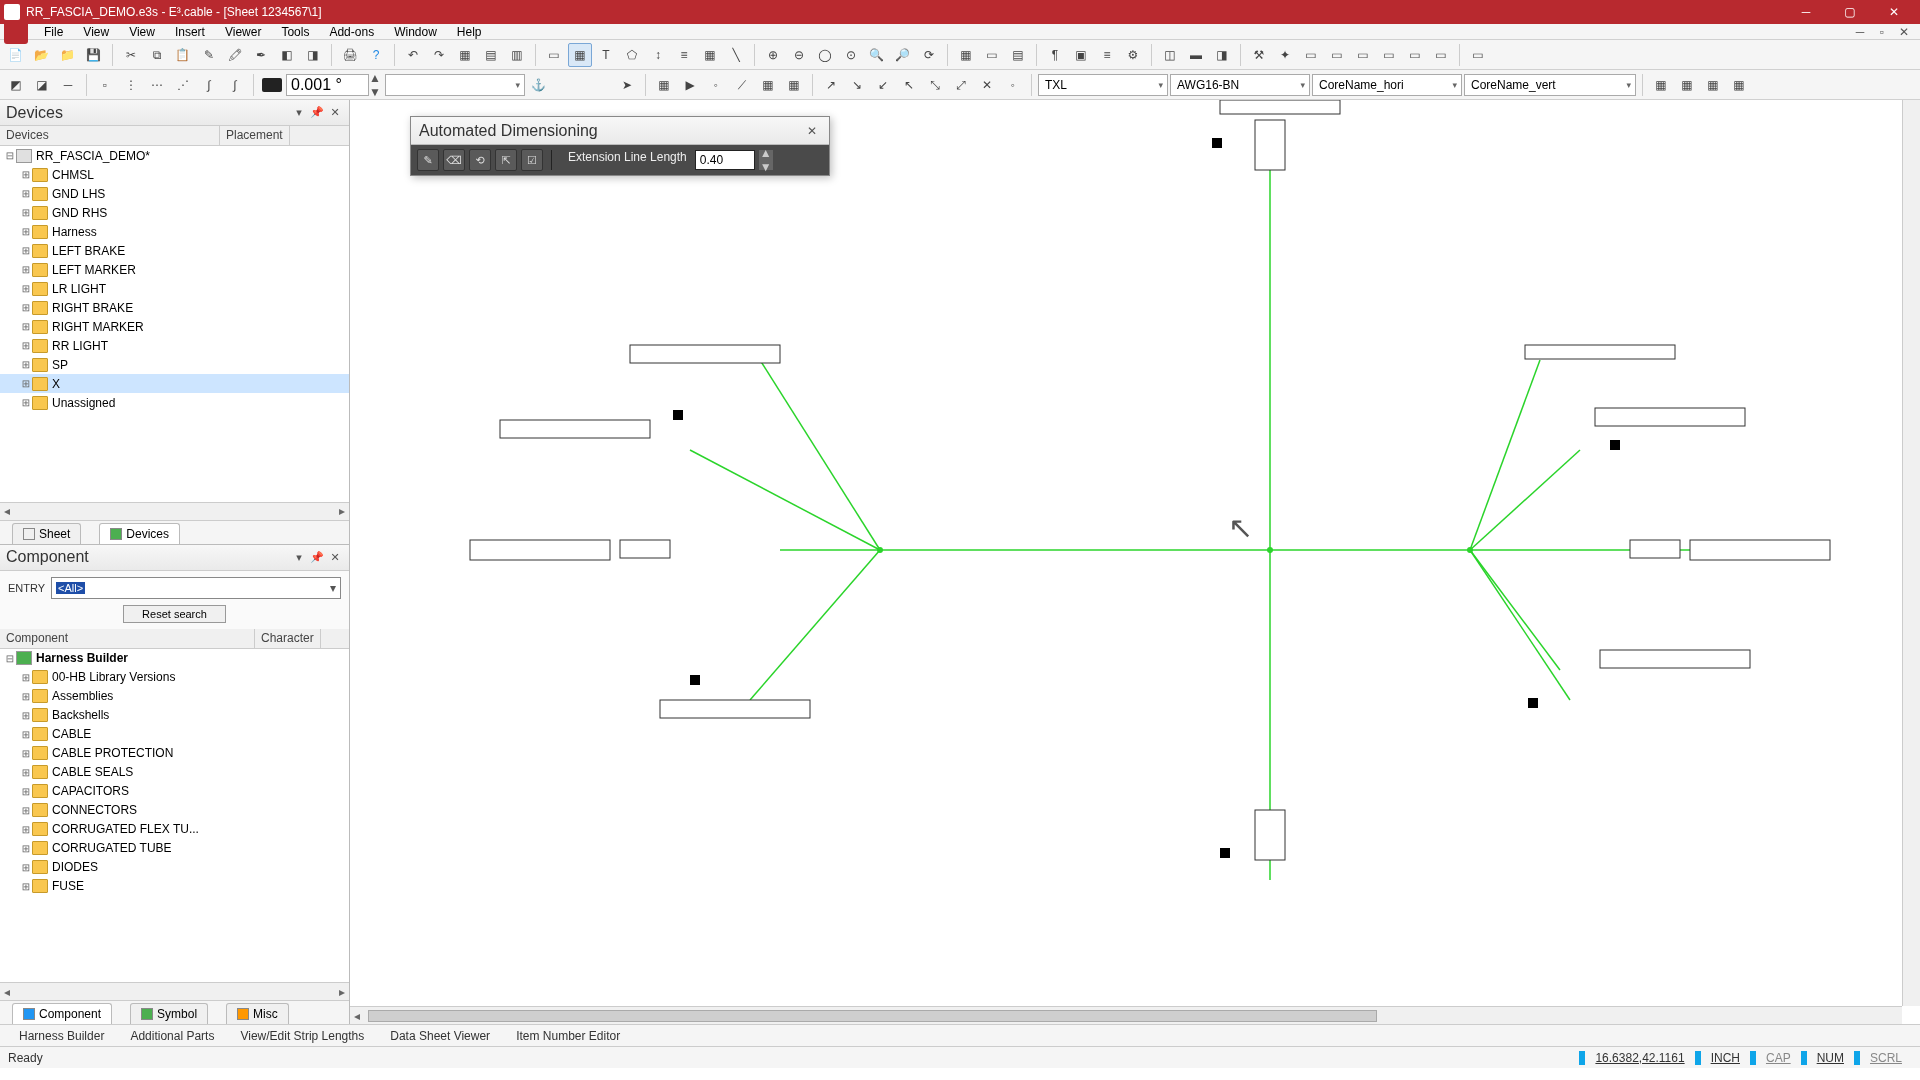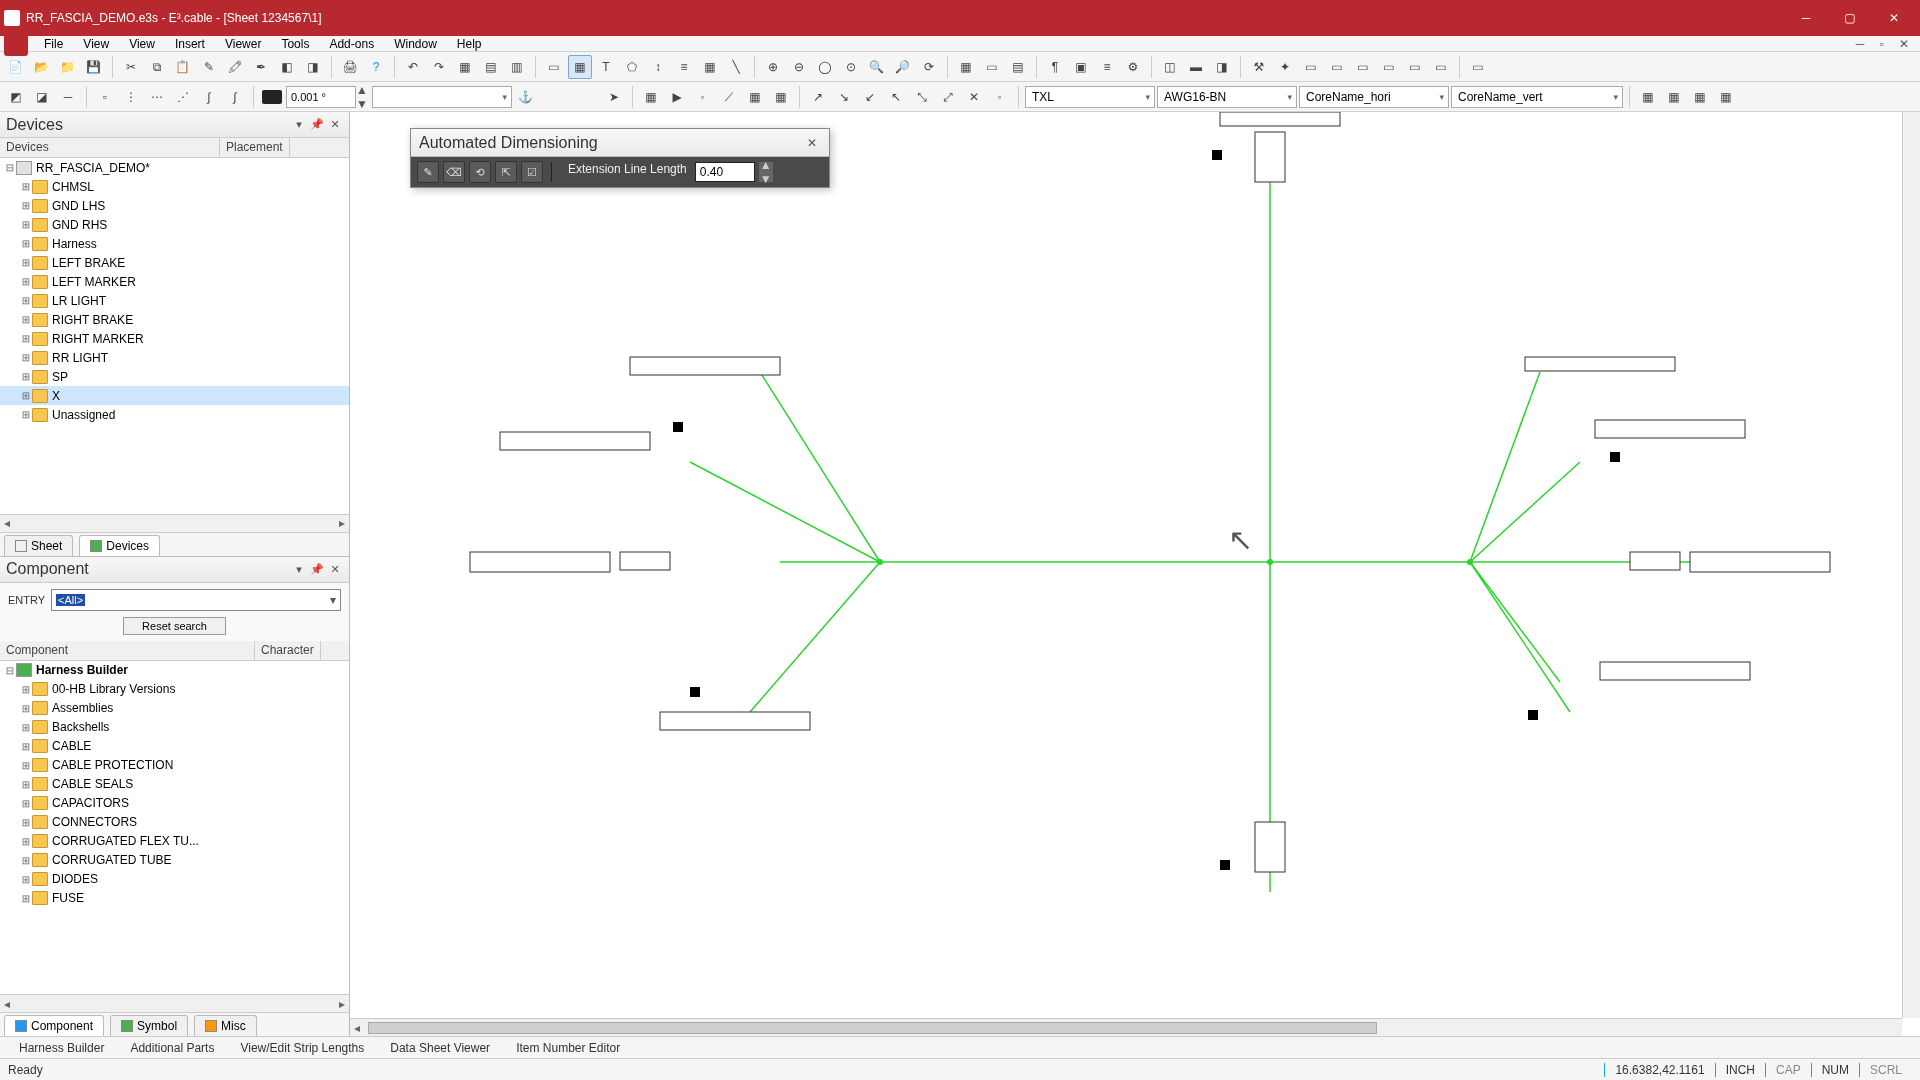--- a/index.html
+++ b/index.html
@@ -1,39 +1,39 @@
 <!DOCTYPE html>
 <html><head>
 <meta charset="utf-8">
 <style>
 * { margin:0; padding:0; box-sizing:border-box; font-family:"Segoe UI",Tahoma,sans-serif; font-size:12px; }
 body { background:#fff; overflow:hidden; width:1920px; height:1080px; }
 
 
-.titlebar { height:36px; background:#b8292f; color:#fff; display:flex; align-items:center; padding:0 4px; }
+.titlebar { height:24px; background:#b8292f; color:#fff; display:flex; align-items:center; padding:0 4px; }
 .titlebar .app-ico { width:16px; height:16px; background:#fff; border-radius:2px; margin-right:6px; }
 .titlebar .title { flex:1; font-size:12px; }
 .titlebar .wbtn { width:44px; height:24px; display:flex; align-items:center; justify-content:center; color:#fff; }
 
 
 .menubar { height:16px; background:#f5f5f5; display:flex; align-items:center; border-bottom:1px solid #d0d0d0; }
 .menubar .logo { width:24px; height:24px; margin:0 6px 0 4px; background:#b8292f; border-radius:3px; position:relative; }
 .menubar .menuitem { padding:4px 10px; cursor:default; }
 .menubar .mdi { margin-left:auto; display:flex; gap:2px; padding-right:6px; }
 .menubar .mdi span { width:20px; text-align:center; color:#555; }
 
 
 .toolbar { height:30px; background:#f5f5f5; border-bottom:1px solid #d0d0d0; display:flex; align-items:center; padding:0 4px; gap:2px; }
 .tbtn { width:24px; height:24px; display:flex; align-items:center; justify-content:center; border:1px solid transparent; border-radius:2px; color:#444; }
 .tbtn.sel { background:#d9e8f7; border-color:#7aa7d6; }
 .tsep { width:1px; height:22px; background:#ccc; margin:0 4px; }
 .tdrop { height:22px; border:1px solid #aaa; background:#fff; display:flex; align-items:center; padding:0 18px 0 6px; position:relative; font-size:11px; }
 .tdrop::after { content:"▾"; position:absolute; right:4px; color:#666; font-size:9px; }
 .tspin { display:flex; align-items:center; }
-.tspin input { width:70px; height:22px; border:1px solid #aaa; padding:0 4px; font-size:11px; }
+.tspin input { width:83px; height:22px; border:1px solid #aaa; padding:0 4px; font-size:16px; }
 
 
 .workarea { display:flex; height:calc(1080px - 24px - 28px - 30px - 30px - 22px - 22px); }
 
 
 .leftcol { width:350px; display:flex; flex-direction:column; border-right:1px solid #bbb; background:#fafafa; }
 
 .pane-hdr { height:26px; background:linear-gradient(#f7f7f7,#eaeaea); border-bottom:1px solid #ccc; display:flex; align-items:center; padding:0 6px; }
 .pane-hdr .ptitle { font-size:16px; color:#333; flex:1; }
 .pane-hdr .pbtn { width:16px; height:16px; display:flex; align-items:center; justify-content:center; color:#555; margin-left:2px; font-size:11px; }
@@ -46,21 +46,21 @@
 
 .tree { flex:1; overflow:auto; background:#fff; font-size:12px; }
 .tree-row { display:flex; align-items:center; height:19px; padding-left:4px; white-space:nowrap; }
 .tree-row.sel { background:#cde5ff; }
 .twist { width:12px; text-align:center; color:#666; font-size:10px; cursor:default; }
 .fold { width:16px; height:14px; background:#f9c74f; border:1px solid #c79a2a; margin-right:4px; border-radius:1px; }
 .dbico { width:16px; height:14px; background:#e0e0e0; border:1px solid #999; margin-right:4px; }
 
 .hscroll { height:18px; background:#f0f0f0; border-top:1px solid #ccc; display:flex; align-items:center; justify-content:space-between; padding:0 4px; color:#666; }
 
-.tabstrip { height:24px; background:#f5f5f5; display:flex; align-items:flex-end; padding:0 4px; gap:6px; border-top:1px solid #ccc; }
+.tabstrip { height:24px; background:#f5f5f5; display:flex; align-items:flex-end; padding:0 12px; gap:18px; border-top:1px solid #ccc; }
 .tab { padding:3px 10px; background:#f0f0f0; border:1px solid #bbb; border-bottom:none; border-radius:3px 3px 0 0; display:flex; align-items:center; gap:4px; font-size:11px; }
 .tab.active { background:#fff; }
 .tabico { width:12px; height:12px; border:1px solid #888; }
 .tabico.green { background:#4caf50; }
 .tabico.orange { background:#ff9800; }
 .tabico.blue { background:#2196f3; }
 
 .entry-row { display:flex; align-items:center; padding:6px 8px; gap:6px; }
 .entry-row label { font-size:11px; color:#333; }
 .entry-row .combo { flex:1; height:22px; border:1px solid #888; background:#fff; display:flex; align-items:center; padding:0 4px; position:relative; }
@@ -86,21 +86,21 @@
 .dlg-body .db { width:22px; height:22px; background:#5a5a5a; border:1px solid #333; border-radius:2px; display:flex; align-items:center; justify-content:center; color:#ddd; font-size:11px; }
 .dlg-body .dlabel { color:#eee; font-size:12px; margin:0 4px 6px 8px; }
 .dlg-body .dspin { width:60px; height:20px; background:#fff; border:1px solid #222; font-size:11px; padding:0 4px; display:flex; align-items:center; }
 
 
 .btabs { height:22px; background:#f5f5f5; border-top:1px solid #ccc; display:flex; align-items:center; padding:0 8px; gap:4px; font-size:11px; color:#333; }
 .btabs .bt { padding:2px 10px; border:1px solid transparent; }
 
 .status { height:22px; background:#f5f5f5; border-top:1px solid #ccc; display:flex; align-items:center; padding:0 8px; font-size:11px; color:#333; }
 .status .sfill { flex:1; }
-.status .sseg { padding:0 10px; border-left:1px solid #0ea5e9; color:#888; }
+.status .sseg { padding:0 10px; border-left:6px solid #0ea5e9; color:#888;text-decoration:underline; }
 .status .sseg.active { color:#333; }
 
 .cursor-ico { position:absolute; left:878px; top:410px; font-size:30px; color:#555; pointer-events:none; }
 
 .connector-box { fill:#fff; stroke:#333; stroke-width:1; }
 </style>
 </head>
 <body>
 
 <div class="titlebar">

